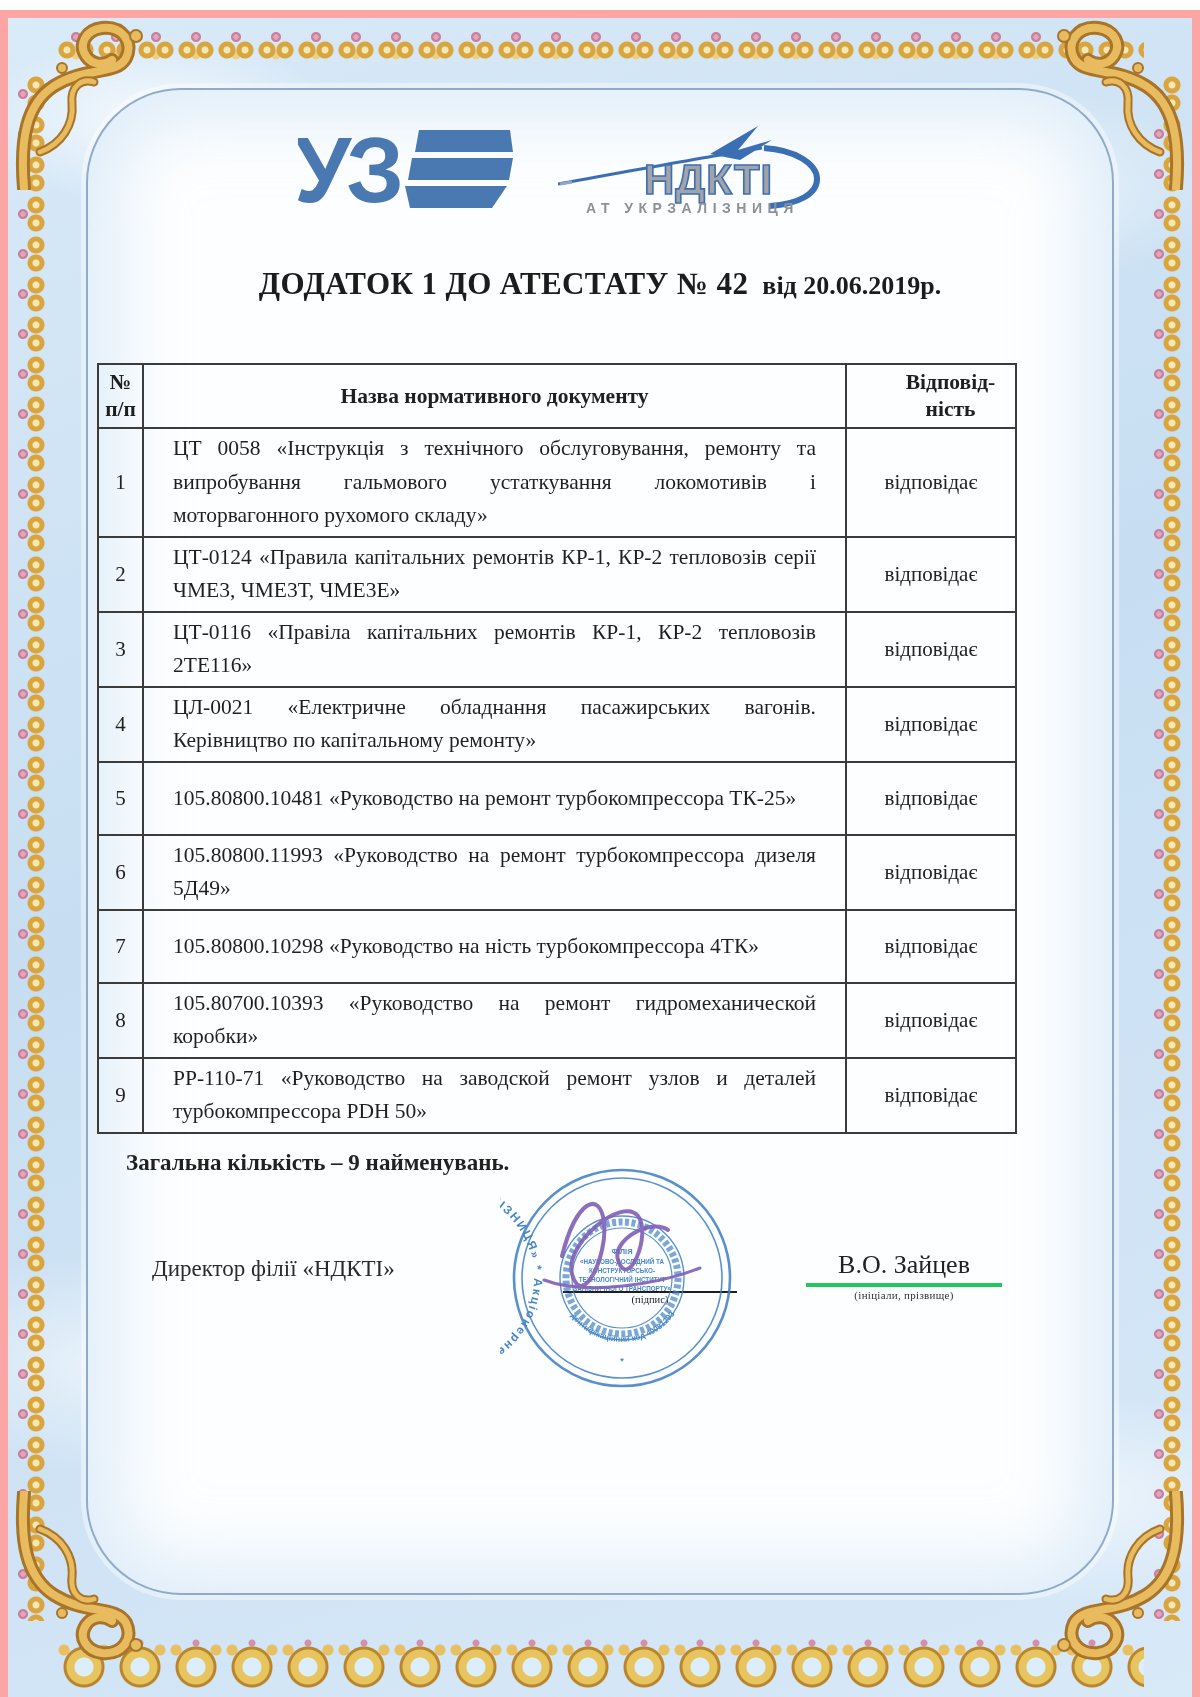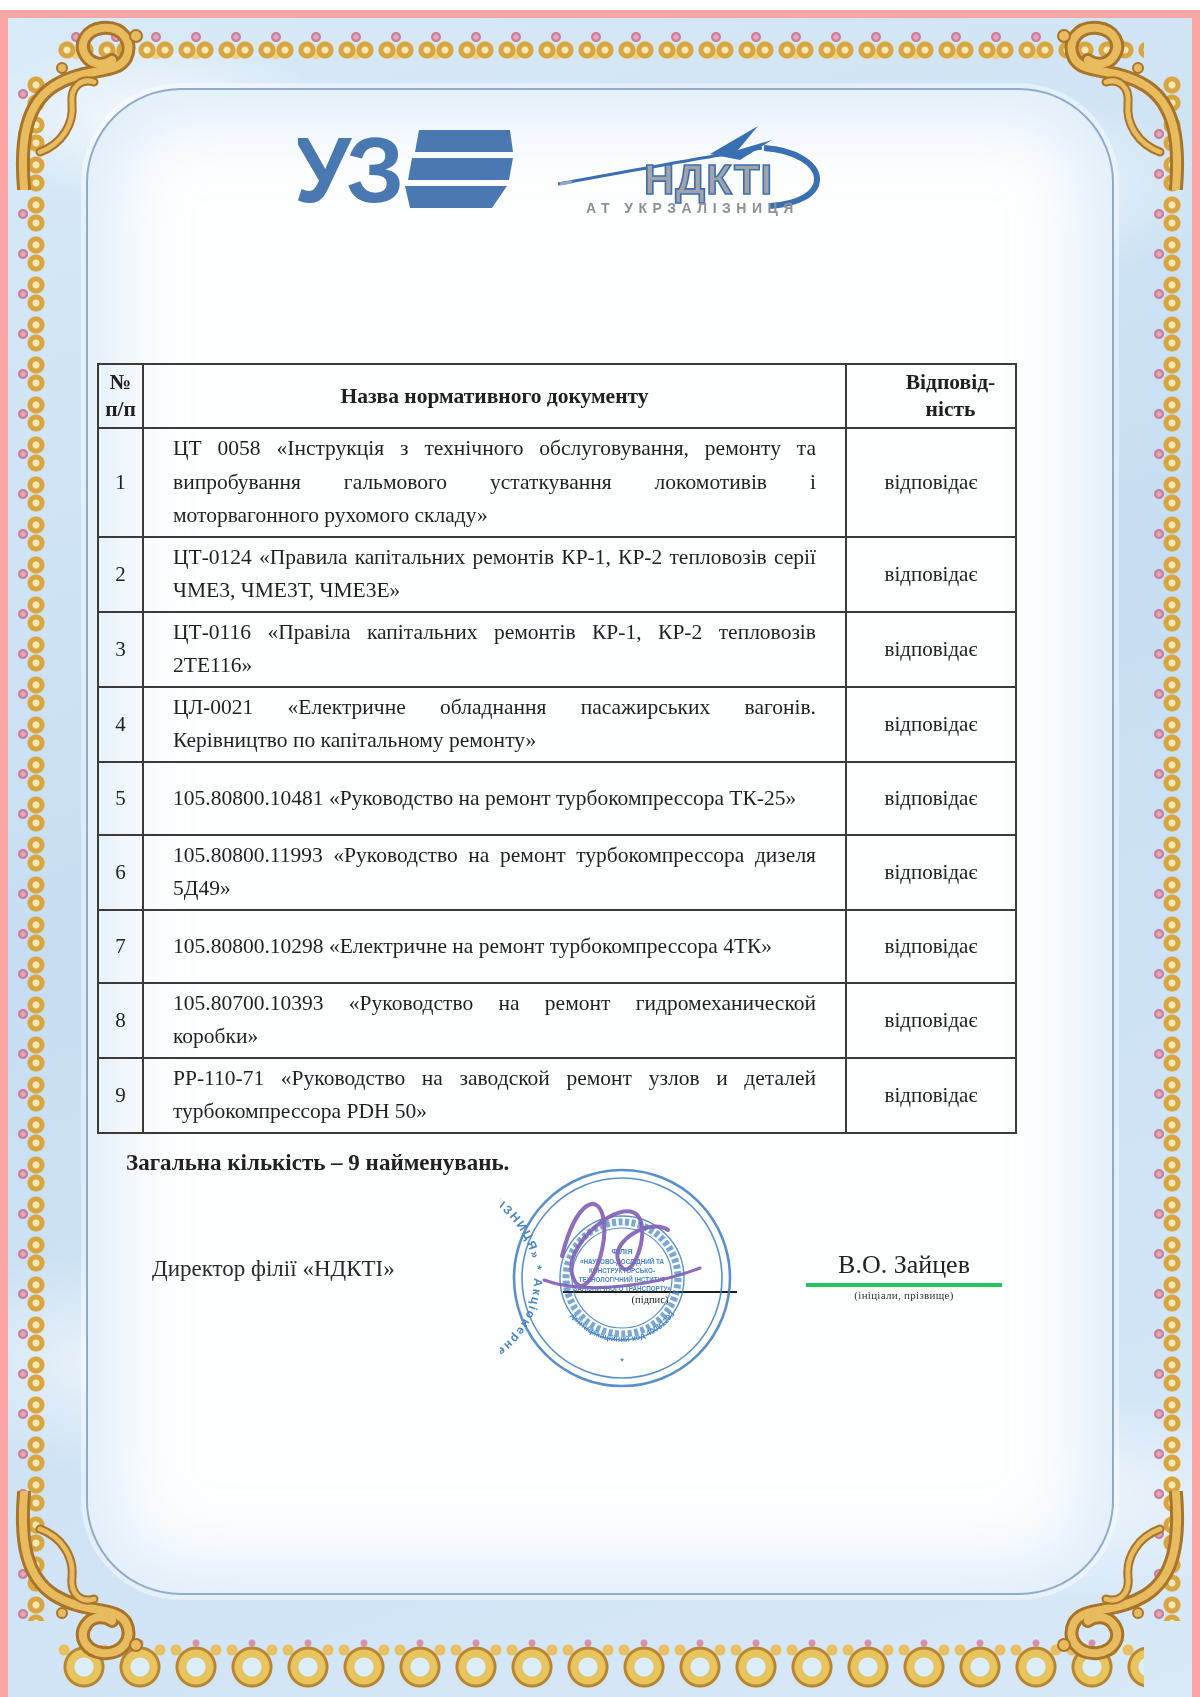--- a/index.html
+++ b/index.html
@@ -151,20 +151,24 @@
     <g>
       <path d="M0,64 C55,54 120,42 168,34 L204,28" stroke="#3b6fb4" stroke-width="3" fill="none"></path>
       <path d="M2,64 L14,62" stroke="#8fa6c8" stroke-width="3" fill="none"></path>
       <polygon points="152,34 200,6 180,30 214,20 182,40" fill="#3b6fb4"></polygon>
       <path d="M206,28 C238,30 258,44 259,58 C260,74 240,84 212,86" stroke="#3b6fb4" stroke-width="6" fill="none"></path>
     </g>
     <text x="86" y="74" font-family="Liberation Sans, sans-serif" font-size="42" font-weight="bold" fill="#a2a3a8" stroke="#3b6fb4" stroke-width="1.6" letter-spacing="1">НДКТІ</text>
     <text x="28" y="93" font-family="Liberation Sans, sans-serif" font-size="14" font-weight="bold" fill="#8f9096" letter-spacing="5.5">АТ УКРЗАЛІЗНИЦЯ</text>
   </svg>
 
+  <div class="title-line">
+    <span class="title-main">ДОДАТОК 1 ДО АТЕСТАТУ № 42</span>
+    <span class="title-suffix">від 20.06.2019р.</span>
+  </div>
 
   <table class="doc-table">
     <thead>
       <tr>
         <th class="col-num">
           <div>№</div>
           <div>п/п</div>
         </th>
         <th>Назва нормативного документу</th>
         <th class="col-conf">
@@ -199,21 +203,21 @@
         <td class="c-name">105.80800.10481 «Руководство на ремонт турбокомпрессора ТК-25»</td>
         <td class="c-conf">відповідає</td>
       </tr>
       <tr>
         <td class="c-num">6</td>
         <td class="c-name">105.80800.11993 «Руководство на ремонт турбокомпрессора дизеля 5Д49»</td>
         <td class="c-conf">відповідає</td>
       </tr>
       <tr>
         <td class="c-num">7</td>
-        <td class="c-name">105.80800.10298 «Електричне на ремонт турбокомпрессора 4ТК»</td>
+        <td class="c-name">105.80800.10298 «Руководство на ність турбокомпрессора 4ТК»</td>
         <td class="c-conf">відповідає</td>
       </tr>
       <tr>
         <td class="c-num">8</td>
         <td class="c-name">105.80700.10393 «Руководство на ремонт гидромеханической коробки»</td>
         <td class="c-conf">відповідає</td>
       </tr>
       <tr>
         <td class="c-num">9</td>
         <td class="c-name">РР-110-71 «Руководство на заводской ремонт узлов и деталей турбокомпрессора PDH 50»</td>

